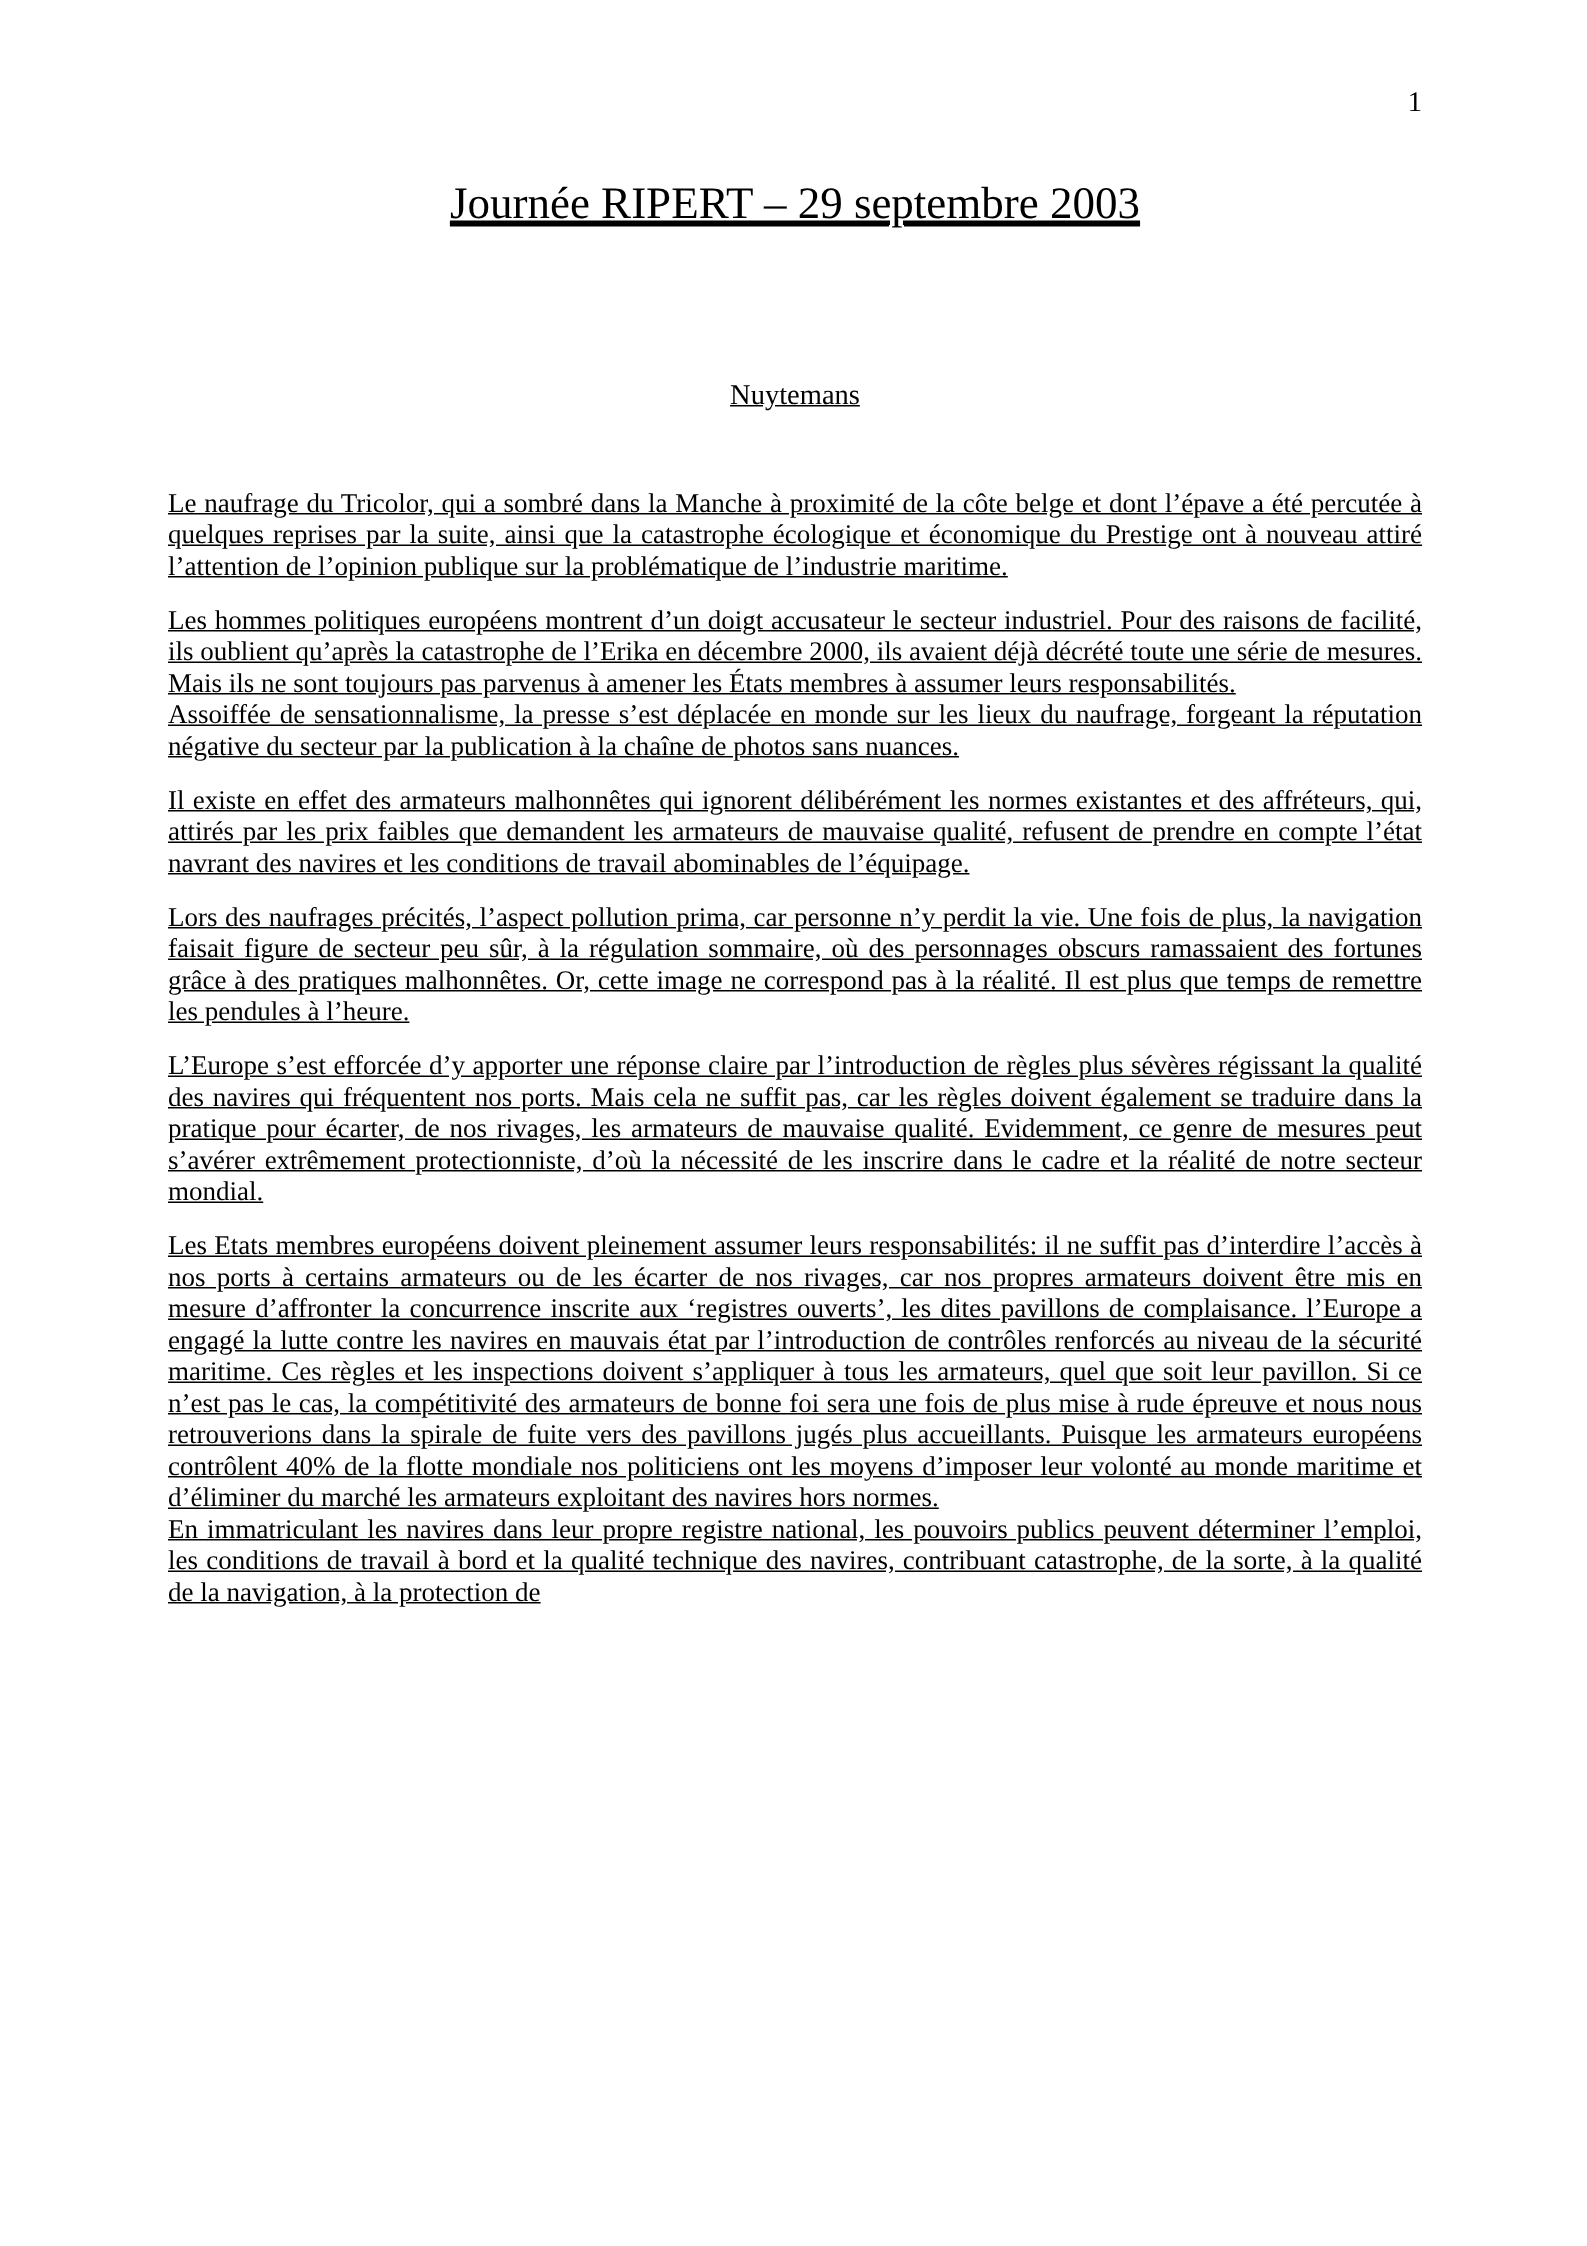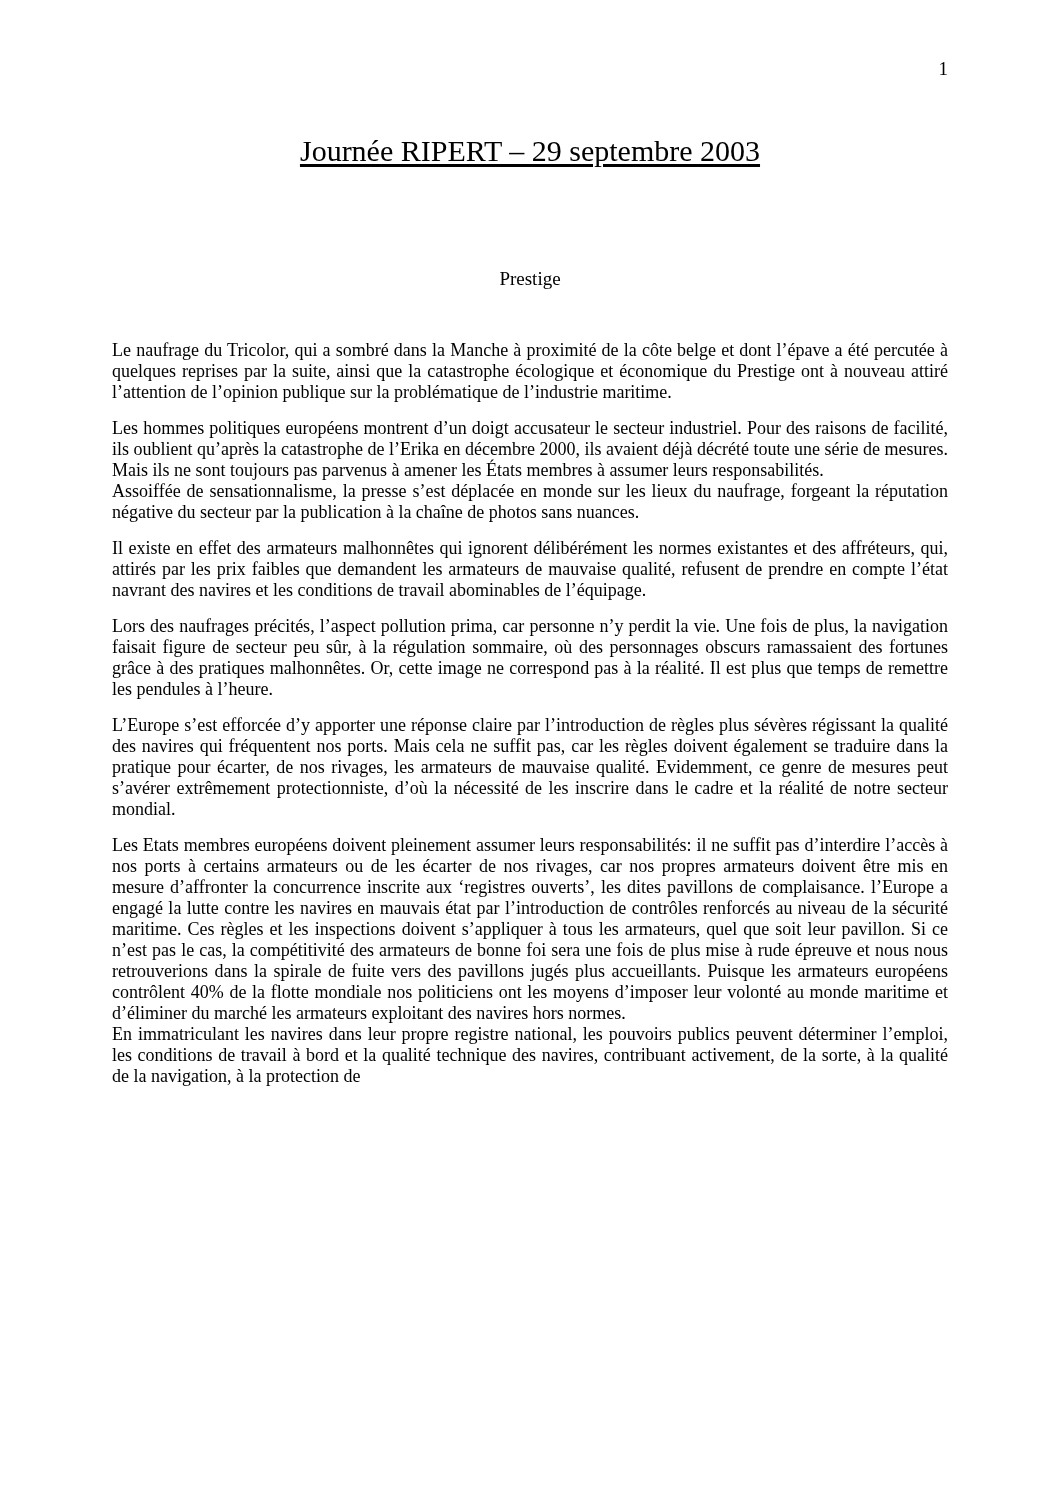--- a/index.html
+++ b/index.html
@@ -18,21 +18,22 @@
     margin: 0 auto;
   }
   .page-number {
     position: absolute;
     top: 58px;
     right: 110px;
     font-size: 19px;
     line-height: 22px;
   }
   .content {
-    padding: 15px 110px 0 112px;
+    padding: 0 110px 0 112px;
+    text-decoration: underline;
   }
   .doc-title {
     margin: 0;
     padding-top: 118px;
     text-align: center;
     font-size: 30px;
     line-height: 36px;
     font-weight: normal;
     text-decoration: underline;
     text-underline-offset: 3px;
@@ -71,29 +72,29 @@
 
 <div class="page">
 
   <div class="page-number">1</div>
 
   <div class="content">
 
     <h1 class="doc-title">Journée RIPERT – 29 septembre 2003</h1>
 
     <div class="byline">
-      <div class="byline-role">Prestige</div>
+      <div class="byline-role">Nuytemans</div>
     </div>
 
     <div class="body-text">
 
     <p>Le naufrage du Tricolor, qui a sombré dans la Manche à proximité de la côte belge et dont l’épave a été percutée à quelques reprises par la suite, ainsi que la catastrophe écologique et économique du Prestige ont à nouveau attiré l’attention de l’opinion publique sur la problématique de l’industrie maritime.</p>
         <p class="gap">Les hommes politiques européens montrent d’un doigt accusateur le secteur industriel. Pour des raisons de facilité, ils oublient qu’après la catastrophe de l’Erika en décembre 2000, ils avaient déjà décrété toute une série de mesures. Mais ils ne sont toujours pas parvenus à amener les États membres à assumer leurs responsabilités.</p>
         <p>Assoiffée de sensationnalisme, la presse s’est déplacée en monde sur les lieux du naufrage, forgeant la réputation négative du secteur par la publication à la chaîne de photos sans nuances.</p>
         <p class="gap">Il existe en effet des armateurs malhonnêtes qui ignorent délibérément les normes existantes et des affréteurs, qui, attirés par les prix faibles que demandent les armateurs de mauvaise qualité, refusent de prendre en compte l’état navrant des navires et les conditions de travail abominables de l’équipage.</p>
         <p class="gap">Lors des naufrages précités, l’aspect pollution prima, car personne n’y perdit la vie. Une fois de plus, la navigation faisait figure de secteur peu sûr, à la régulation sommaire, où des personnages obscurs ramassaient des fortunes grâce à des pratiques malhonnêtes. Or, cette image ne correspond pas à la réalité. Il est plus que temps de remettre les pendules à l’heure.</p>
         <p class="gap">L’Europe s’est efforcée d’y apporter une réponse claire par l’introduction de règles plus sévères régissant la qualité des navires qui fréquentent nos ports. Mais cela ne suffit pas, car les règles doivent également se traduire dans la pratique pour écarter, de nos rivages, les armateurs de mauvaise qualité. Evidemment, ce genre de mesures peut s’avérer extrêmement protectionniste, d’où la nécessité de les inscrire dans le cadre et la réalité de notre secteur mondial.</p>
         <p class="gap">Les Etats membres européens doivent pleinement assumer leurs responsabilités: il ne suffit pas d’interdire l’accès à nos ports à certains armateurs ou de les écarter de nos rivages, car nos propres armateurs doivent être mis en mesure d’affronter la concurrence inscrite aux ‘registres ouverts’, les dites pavillons de complaisance. l’Europe a engagé la lutte contre les navires en mauvais état par l’introduction de contrôles renforcés au niveau de la sécurité maritime. Ces règles et les inspections doivent s’appliquer à tous les armateurs, quel que soit leur pavillon. Si ce n’est pas le cas, la compétitivité des armateurs de bonne foi sera une fois de plus mise à rude épreuve et nous nous retrouverions dans la spirale de fuite vers des pavillons jugés plus accueillants. Puisque les armateurs européens contrôlent 40% de la flotte mondiale nos politiciens ont les moyens d’imposer leur volonté au monde maritime et d’éliminer du marché les armateurs exploitant des navires hors normes.</p>
-        <p>En immatriculant les navires dans leur propre registre national, les pouvoirs publics peuvent déterminer l’emploi, les conditions de travail à bord et la qualité technique des navires, contribuant activement, de la sorte, à la qualité de la navigation, à la protection de</p>
+        <p>En immatriculant les navires dans leur propre registre national, les pouvoirs publics peuvent déterminer l’emploi, les conditions de travail à bord et la qualité technique des navires, contribuant catastrophe, de la sorte, à la qualité de la navigation, à la protection de</p>
       </div>
 
   </div>
 </div>
 
 </body></html>

